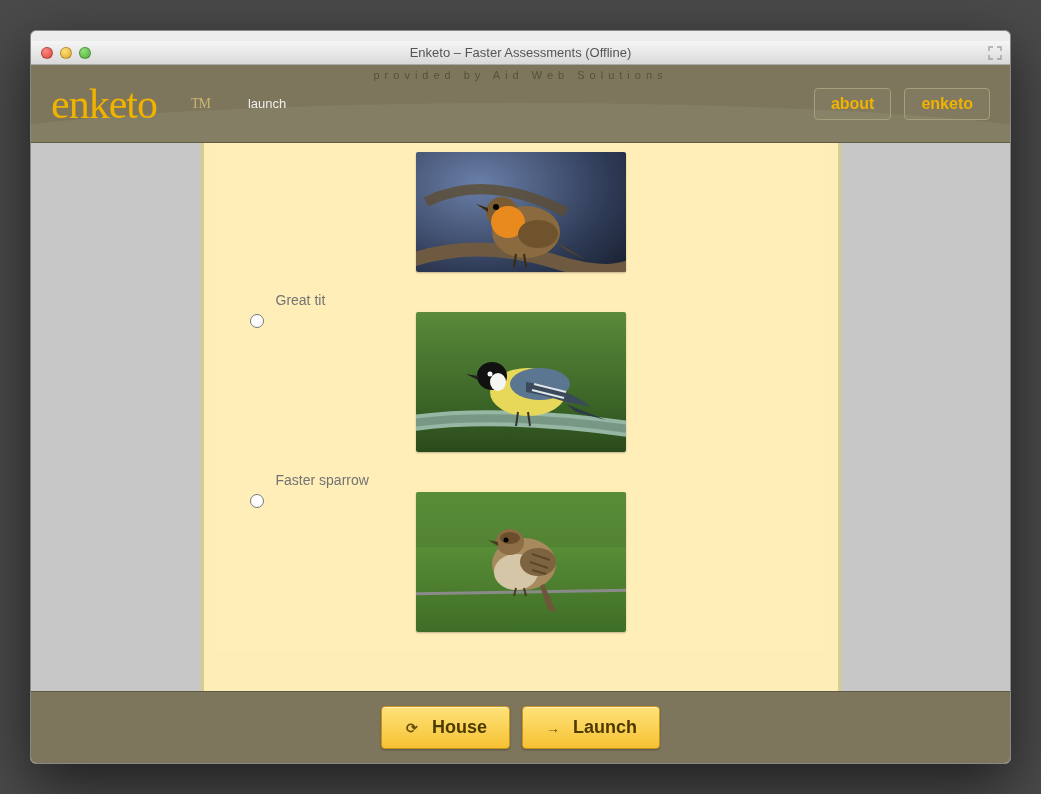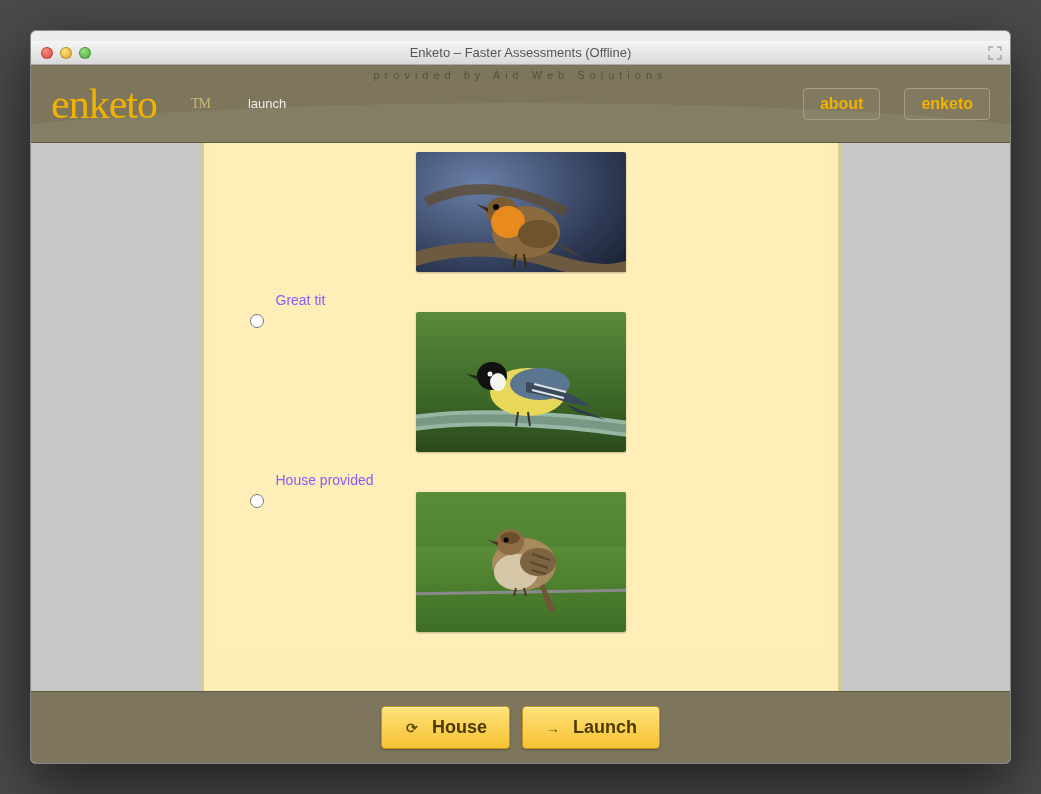--- a/index.html
+++ b/index.html
@@ -93,21 +93,21 @@
     display:flex;
     align-items:center;
     z-index:1;
     gap:32px;
   }
   .brand sup { font-size:14px; color:#c8b572; vertical-align:top; margin-left:2px;}
   .brand .sub { font-size:13px; color:#eee; margin-left:6px; font-family:"Lucida Grande",sans-serif; letter-spacing:0;}
   .navlinks {
     margin-left:auto;
     display:flex;
-    gap:24px;
+    gap:13px;
     z-index:1;
   }
   .navlinks a {
     display:inline-block;
     padding: 6px 16px;
     border:1px solid #a69e7d;
     border-radius:4px;
     color:#f1b200;
     font-size:16px;
     font-weight:600;
@@ -142,21 +142,21 @@
   }
 
   .option {
     margin-top: 20px;
     position:relative;
   }
   .option-first { margin-top: 0; }
   .opt-label {
     display:block;
     font-size:14px;
-    color:#8b5cf6;
+    color:#737373;
     margin-left: 30px;
     margin-bottom: 4px;
   }
   .opt-radio {
     position:absolute;
     left:4px;
     top: 22px;
     width:14px; height:14px;
   }
   .opt-img-wrap {
@@ -294,21 +294,21 @@
                 <path d="M110 70 Q 150 75 175 95 L150 90 Q 125 82 110 80 Z" fill="#3a4a5a"></path>
                 <path d="M118 72 L150 80 M116 78 L148 86" stroke="#dfe6ec" stroke-width="2"></path>
                 <path d="M150 92 L190 108 L160 100 Z" fill="#2e3a46"></path>
                 <path d="M102 100 L100 114 M112 100 L114 114" stroke="#333" stroke-width="2"></path>
               </svg>
             </div>
           </div>
         </div>
 
         <div class="option">
-          <span class="opt-label">House provided</span>
+          <span class="opt-label">Faster sparrow</span>
           <input type="radio" name="bird" class="opt-radio" style="">
           <div class="opt-img-wrap">
             <div class="bird-img">
               <svg viewBox="0 0 210 140" preserveAspectRatio="xMidYMid slice">
                 <defs>
                   <linearGradient id="bg3" x1="0" y1="0" x2="0" y2="1">
                     <stop offset="0%" stop-color="#6aa040"></stop>
                     <stop offset="100%" stop-color="#3e6e26"></stop>
                   </linearGradient>
                 </defs>

